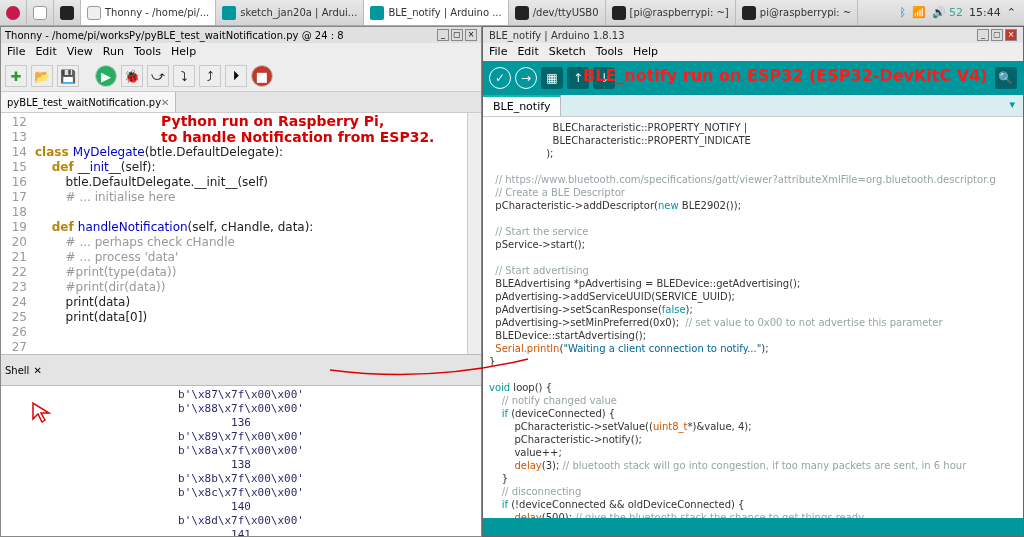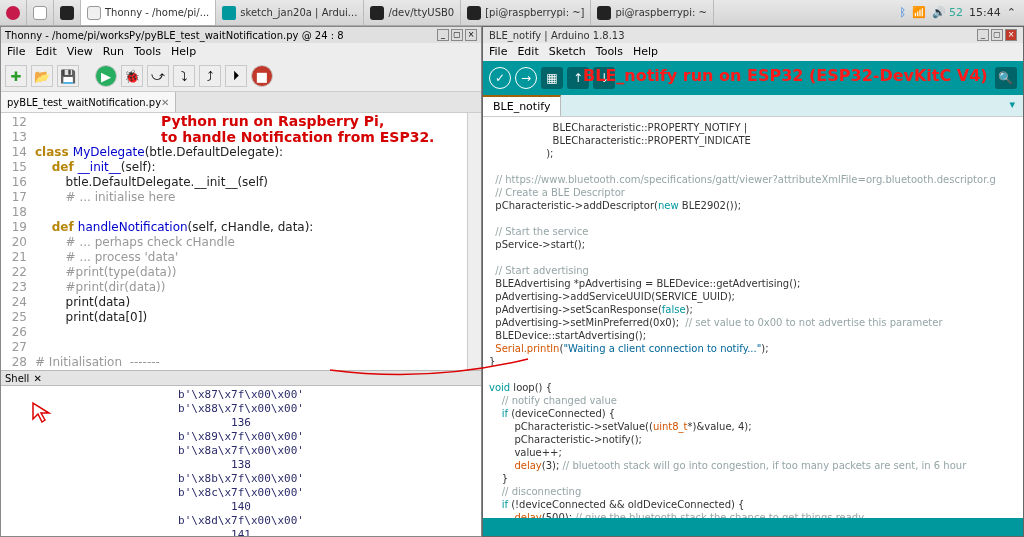--- a/index.html
+++ b/index.html
@@ -29,33 +29,33 @@
 .tab .x { color: #777; font-size: 10px; }
 
 .editor { flex: 1; display: flex; background: #fff; font-family: "DejaVu Sans Mono", monospace; font-size: 12px; position: relative; overflow: hidden; }
 .gutter { width: 30px; background: #fff; text-align: right; color: #999; padding: 2px 4px 0 0; line-height: 15px; }
 .code { flex: 1; padding: 2px 4px 0 4px; line-height: 15px; white-space: pre; color: #222; overflow: hidden; }
 .code .kw { color: #b8860b; font-weight: bold; }
 .code .def { color: #0000cd; }
 .code .cm { color: #999; }
 .annot { position: absolute; color: #d40000; font-weight: bold; font-size: 14px; font-family: "DejaVu Sans", sans-serif; pointer-events: none; }
 
-.shell-sep { height: 16px; background: #e4e4e4; border-top: 1px solid #bbb; border-bottom: 1px solid #bbb; display: flex; align-items: center; padding: 0 4px; font-size: 10px; }
+.shell-sep { height: 32px; background: #e4e4e4; border-top: 1px solid #bbb; border-bottom: 1px solid #bbb; display: flex; align-items: center; padding: 0 4px; font-size: 10px; }
 .shell { height: 150px; background: #fff; font-family: monospace; font-size: 11px; line-height: 14px; padding: 2px 4px; color: #2a2a6a; overflow: hidden; white-space: pre; text-align: center; }
 
 
 .arduino { position: absolute; left: 482px; top: 26px; width: 542px; height: 511px; background: #701a75; border: 1px solid #666; display: flex; flex-direction: column; }
 .ard-title { height: 16px; background: #e4e4e4; font-size: 10px; padding: 1px 6px; display: flex; align-items: center; color: #333; }
 .ard-menu { height: 18px; display: flex; gap: 10px; padding: 2px 6px; font-size: 11px; background: #eee; }
 .ard-tool { height: 34px; background: #00979d; display: flex; align-items: center; gap: 4px; padding: 0 6px; position: relative; }
 .ard-btn { width: 22px; height: 22px; border-radius: 3px; background: #006468; color: #fff; display: flex; align-items: center; justify-content: center; font-size: 12px; }
 .ard-btn.round { border-radius: 50%; border: 1px solid #fff; background: #00979d; }
 .ard-annot { position: absolute; left: 100px; top: 5px; color: #ff1a1a; font-weight: bold; font-size: 16px; font-family: "DejaVu Sans", sans-serif; }
 .ard-tabs { height: 22px; background: #d8eef0; display: flex; border-bottom: 1px solid #ccc; }
-.ard-tab { padding: 3px 10px; background: #fff; border-right: 1px solid #bbb; border-top: 2px solid #a16207; font-size: 11px; }
+.ard-tab { padding: 3px 10px; background: #fff; border-right: 1px solid #bbb; border-top: 2px solid #14b8a6; font-size: 11px; }
 .ard-code { flex: 1; background: #fff; font-family: "DejaVu Sans Mono", monospace; font-size: 10px; line-height: 13px; padding: 4px 6px; white-space: pre; color: #333; overflow: hidden; }
 .ard-code .kw { color: #00979d; }
 .ard-code .ty { color: #d35400; }
 .ard-code .fn { color: #d35400; }
 .ard-code .str { color: #006699; }
 .ard-code .cm { color: #95a5a6; }
 .ard-status { height: 18px; background: #00979d; }
 
 .scrollbar { width: 14px; background: #eee; border-left: 1px solid #ccc; }
 
@@ -74,20 +74,24 @@
   <div class="tbitem">
       <span class="tbicon term-ico"></span>
     </div>
   <div class="tbitem active">
       <span class="tbicon thonny-ico"></span>
       <span>Thonny - /home/pi/...</span>
     </div>
   <div class="tbitem">
       <span class="tbicon arduino-ico"></span>
       <span>sketch_jan20a | Ardui...</span>
+    </div>
+  <div class="tbitem active">
+      <span class="tbicon arduino-ico"></span>
+      <span>BLE_notify | Arduino ...</span>
     </div>
   <div class="tbitem">
       <span class="tbicon term-ico"></span>
       <span>/dev/ttyUSB0</span>
     </div>
   <div class="tbitem">
       <span class="tbicon term-ico"></span>
       <span>[pi@raspberrypi: ~]</span>
     </div>
   <div class="tbitem">

